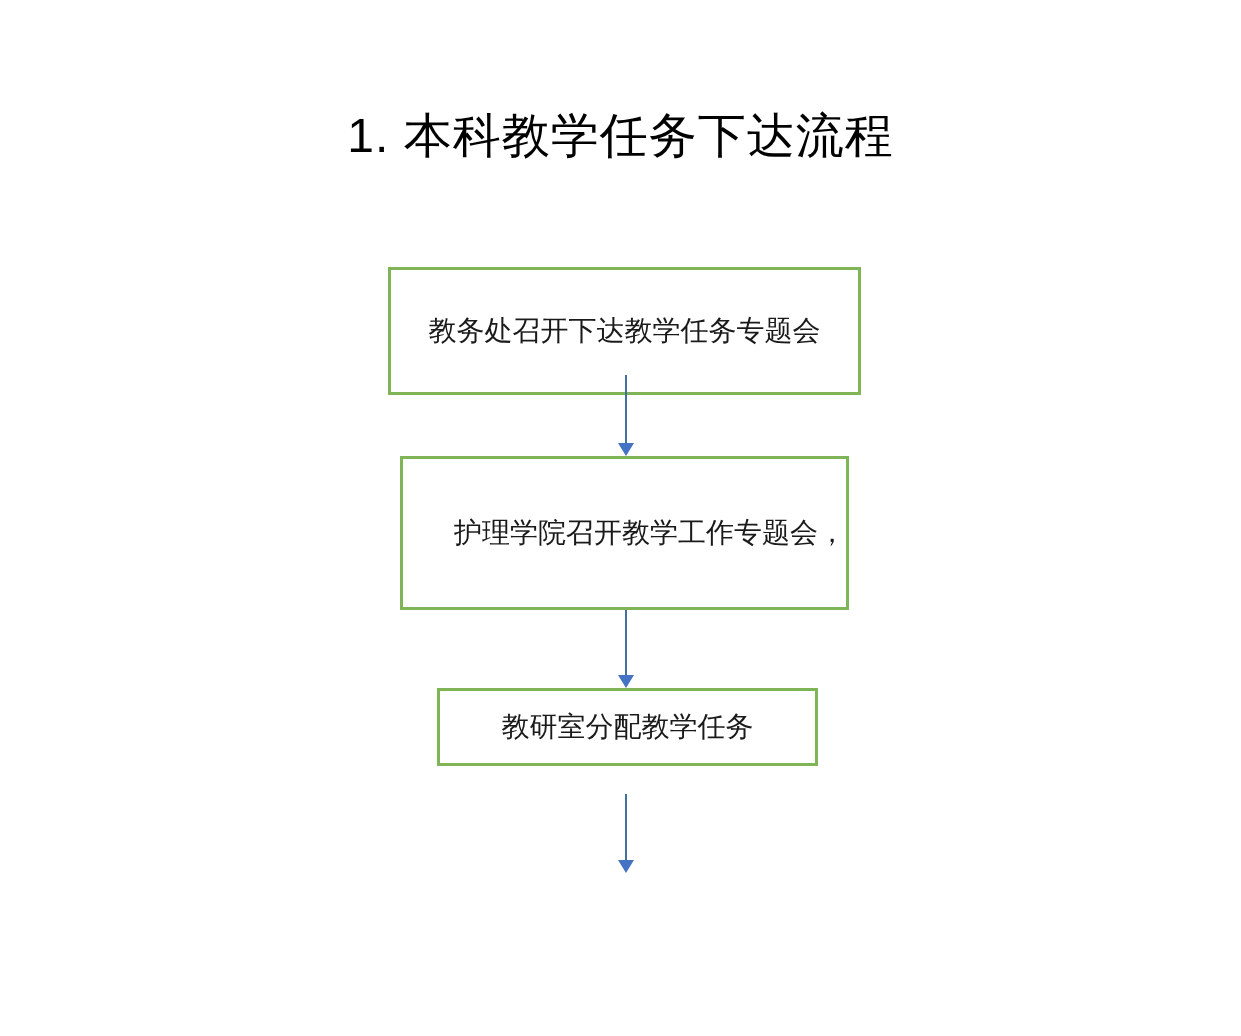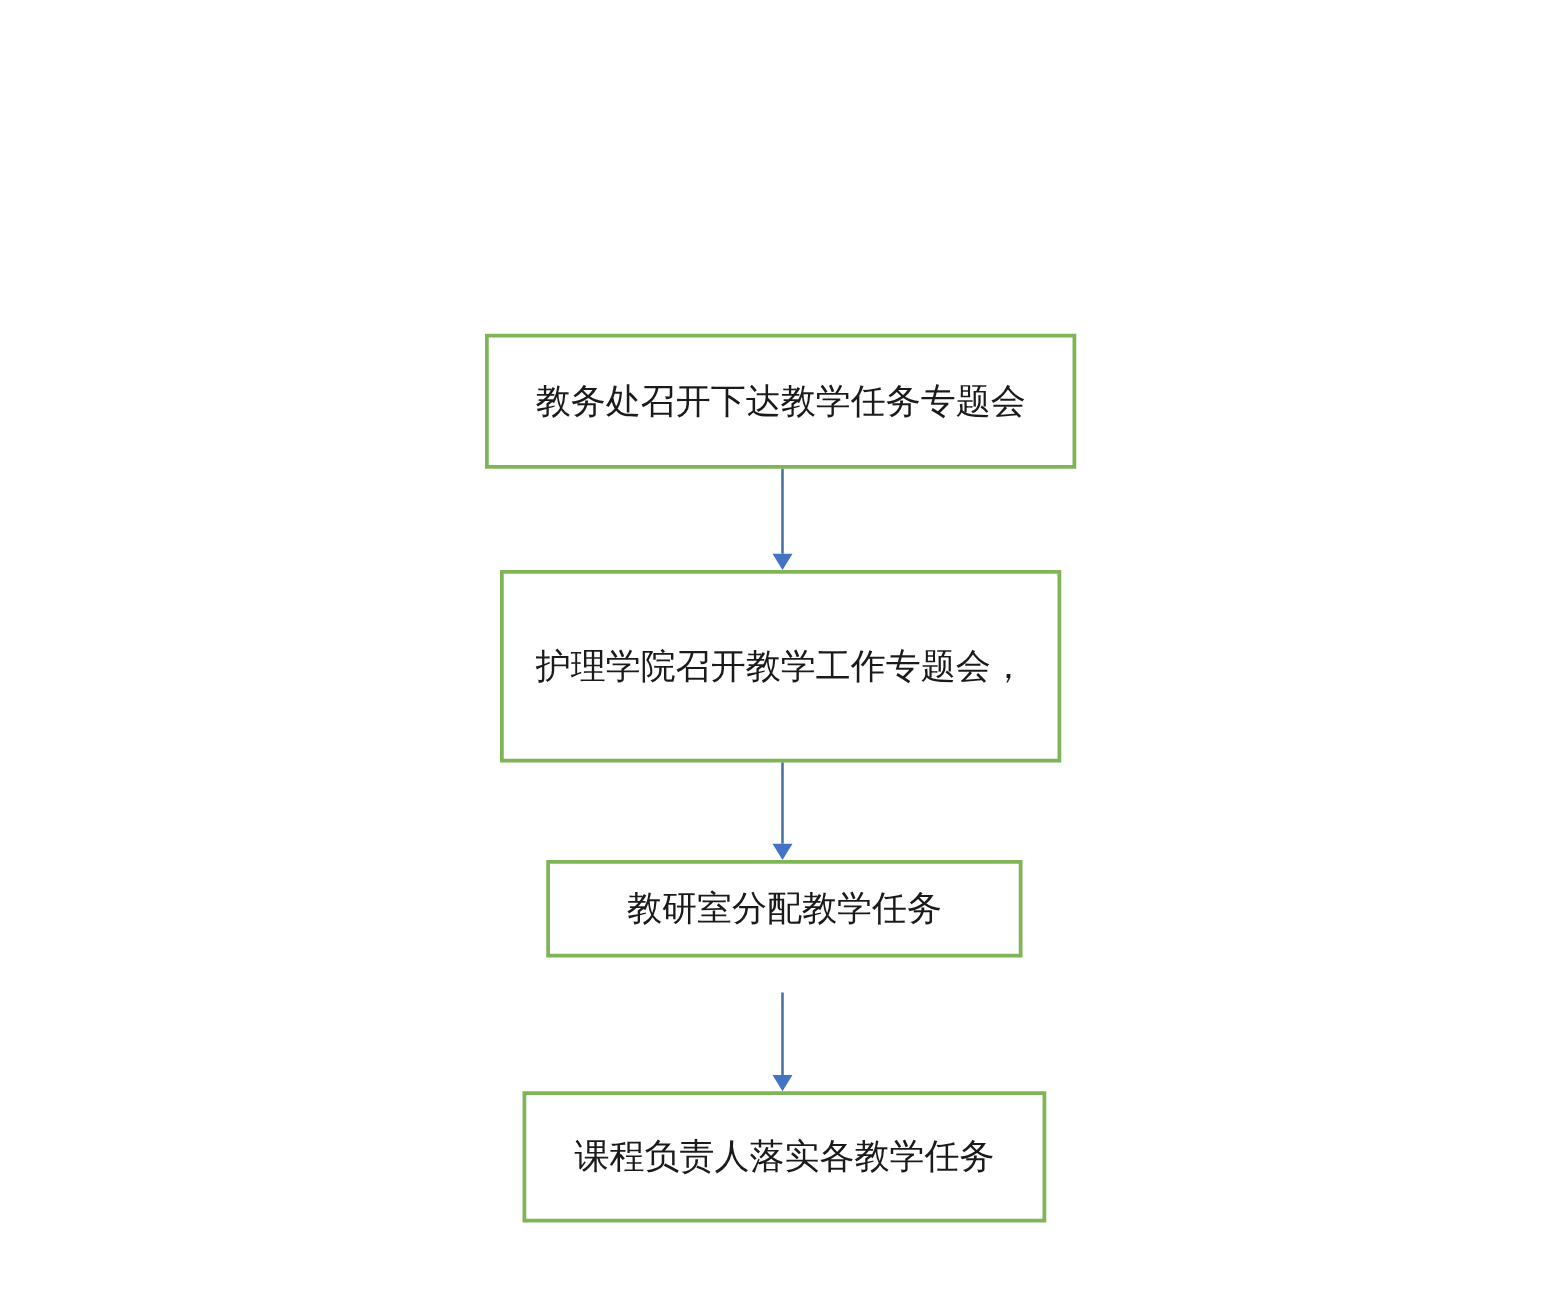--- a/index.html
+++ b/index.html
@@ -34,22 +34,22 @@
     background: #ffffff;
     display: flex;
     flex-direction: column;
     align-items: center;
     justify-content: center;
     font-size: 28px;
     color: var(--text, #1a1a1a);
     text-align: center;
     line-height: 1.15;
   }
-  .box-1 { left: 388px; top: 267px; width: 473px; height: 108px; }
-  .box-2 { left: 400px; top: 456px; width: 449px; height: 154px; gap: 38px; }
+  .box-1 { left: 388px; top: 267px; width: 473px; height: 128px; }
+  .box-2 { left: 400px; top: 456px; width: 449px; height: 154px; gap: 38px; align-items: flex-end; }
   .box-3 { left: 437px; top: 688px; width: 381px; height: 78px; }
   .box-4 { left: 418px; top: 873px; width: 419px; height: 105px; }
 
   .connector {
     position: absolute;
     left: 618px;
     width: 16px;
     display: flex;
     flex-direction: column;
     align-items: center;
@@ -68,20 +68,21 @@
     border-left: 8px solid transparent;
     border-right: 8px solid transparent;
     border-top: 13px solid var(--head, #4472c4);
   }
 </style>
 </head>
 <body>
 
 <div class="page">
 
+  <h1 class="title">1. 本科教学任务下达流程</h1>
 
   <div class="box box-1">
     <span>教务处召开下达教学任务专题会</span>
   </div>
 
   <div class="connector conn-1">
     <div class="shaft"></div>
     <div class="head"></div>
   </div>
 
@@ -96,17 +97,14 @@
 
   <div class="box box-3">
     <span>教研室分配教学任务</span>
   </div>
 
   <div class="connector conn-3">
     <div class="shaft"></div>
     <div class="head"></div>
   </div>
 
-  <div class="box box-4">
-    <span>课程负责人落实各教学任务</span>
-  </div>
 
 </div>
 
 </body></html>

